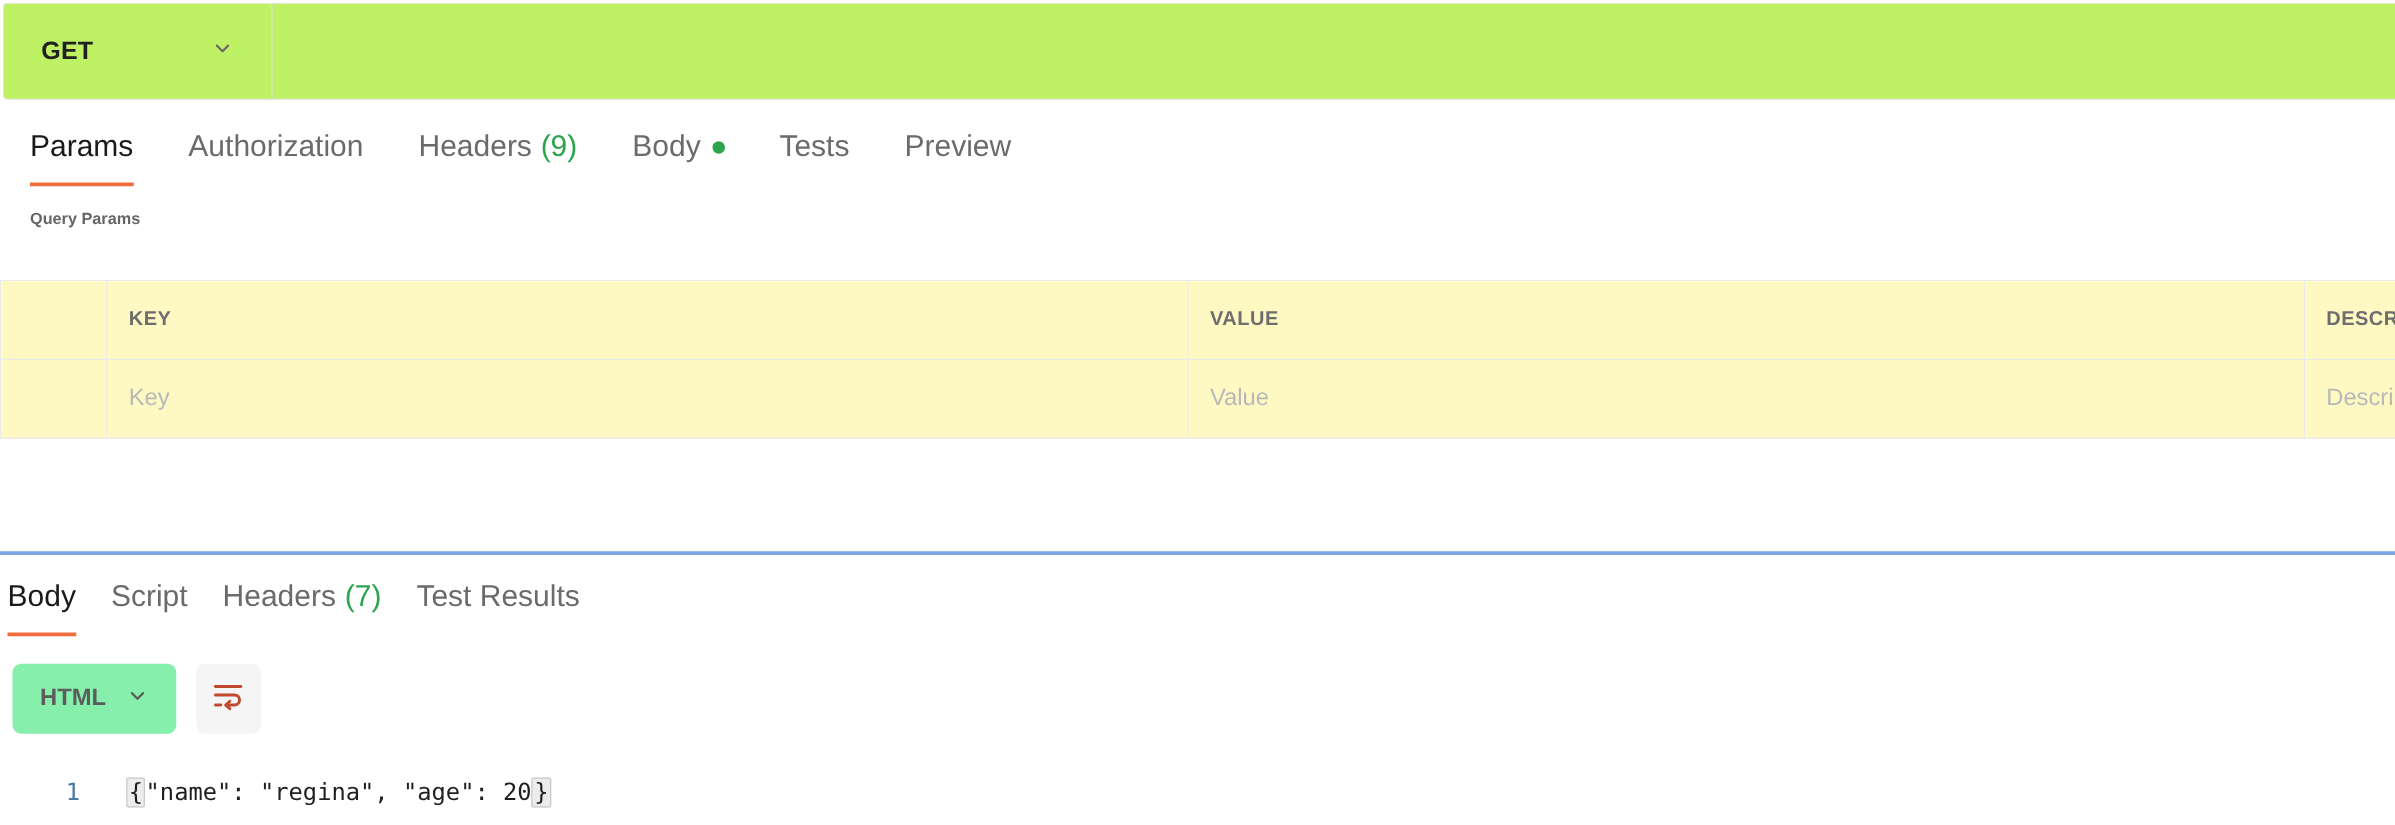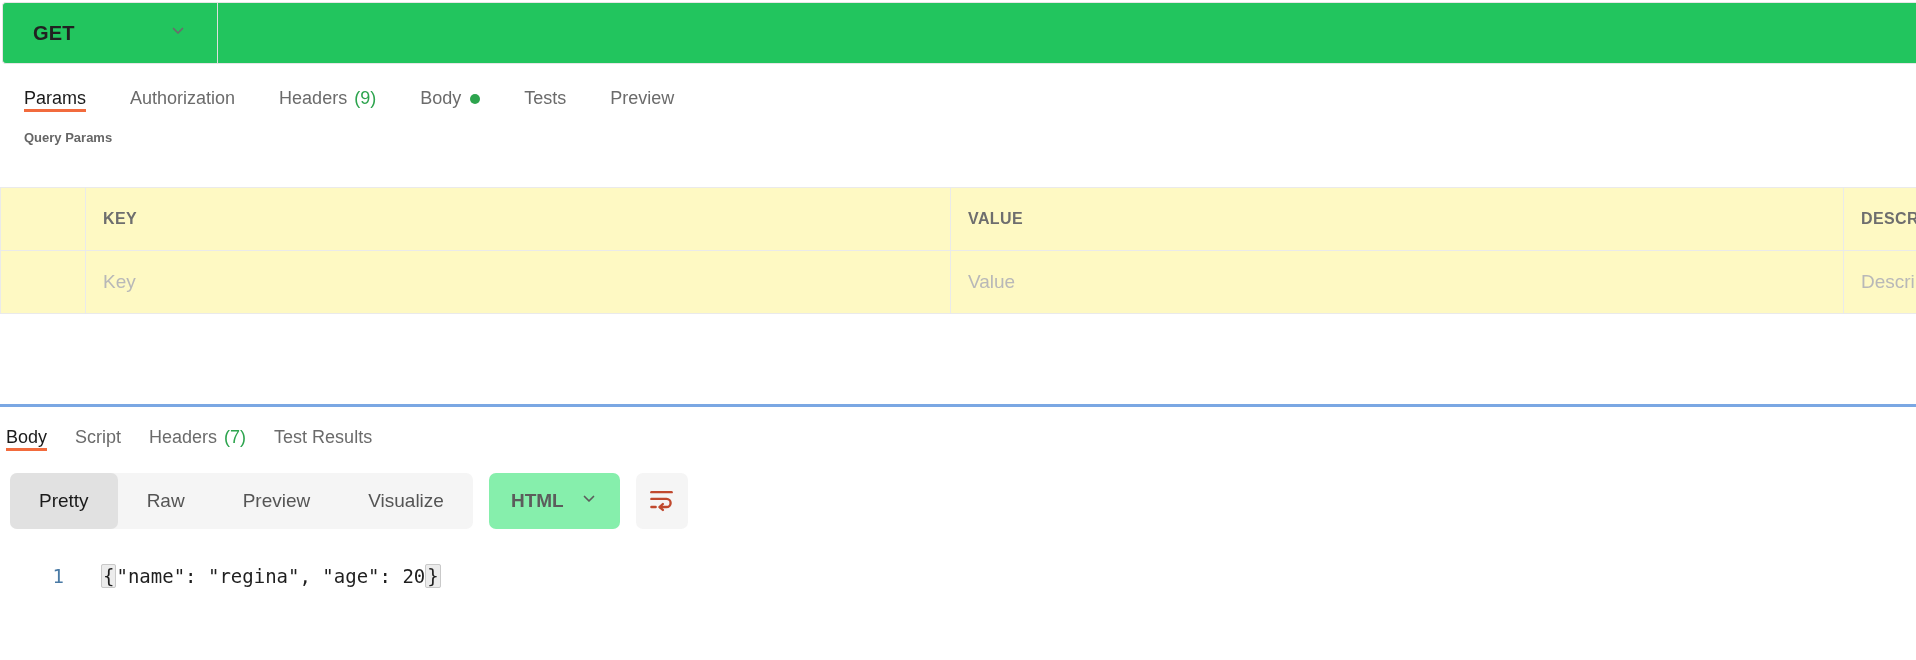--- a/index.html
+++ b/index.html
@@ -8,38 +8,38 @@
     --splitter-blue: #7aa7e3;
     --wrap-icon-red: #c0492e;
     --line-number-blue: #4a7aa5;
   }
   * { box-sizing: border-box; margin: 0; padding: 0; }
   html, body { width: 1916px; height: 660px; overflow: hidden; background: #fff;
     font-family: "Liberation Sans", sans-serif; color: #212121; }
 
   
   .url-bar {
-    margin: 2px 0 0 2px; height: 62px; width: 1914px;
-    background: #22c55e; border: 1px solid #e6e6e6; border-right: none;
+    margin: 2px 0 0 2px; height: 78px; width: 1914px;
+    background: #bef264; border: 1px solid #e6e6e6; border-right: none;
     border-radius: 4px 0 0 4px; display: flex; align-items: stretch;
   }
   .method-select {
     width: 215px; display: flex; align-items: center; justify-content: space-between;
     padding: 0 30px 0 30px; border-right: 1px solid #dedede; cursor: pointer;
   }
   .method-label { font-size: 20px; font-weight: 700; letter-spacing: 0.2px; }
   .url-input {
     flex: 1; border: none; outline: none; background: transparent;
     font-size: 19px; color: #2a2a2a; padding-left: 16px;
     font-family: "Liberation Sans", sans-serif;
   }
 
   
   .req-tabs { display: flex; gap: 44px; margin: 24px 0 0 24px; }
-  .tab { font-size: 18px; color: #6b6b6b; 
+  .tab { font-size: 24px; color: #6b6b6b; padding-bottom: 14px;
     border-bottom: 3px solid transparent; cursor: pointer; white-space: nowrap;
     display: flex; align-items: center; }
   .tab.active { color: #1a1a1a; border-bottom-color: var(--accent-orange); }
   .count { color: var(--success-green); margin-left: 7px; }
   .dot { width: 10px; height: 10px; border-radius: 50%;
     background: var(--success-green); display: inline-block; margin-left: 9px; }
 
   
   .section-label { margin: 18px 0 0 24px; font-size: 13px; font-weight: 700; color: #666; }
   .kv-table {
@@ -154,34 +154,20 @@
   <div class="tab">
     <span>Headers</span>
     <span class="count">(7)</span>
   </div>
   <div class="tab">
     <span>Test Results</span>
   </div>
 </div>
 
 <div class="resp-toolbar">
-  <div class="segmented">
-    <div class="segment active">
-      <span>Pretty</span>
-    </div>
-    <div class="segment">
-      <span>Raw</span>
-    </div>
-    <div class="segment">
-      <span>Preview</span>
-    </div>
-    <div class="segment">
-      <span>Visualize</span>
-    </div>
-  </div>
 
   <div class="format-select">
     <span class="format-label">HTML</span>
     <span class="chev">
       <svg width="18" height="18" viewBox="0 0 18 18">
           <path d="M4.5 6.5 L9 11 L13.5 6.5" fill="none" stroke="#5c5c5c" stroke-width="1.7" stroke-linecap="round" stroke-linejoin="round"></path>
         </svg>
     </span>
   </div>
 

